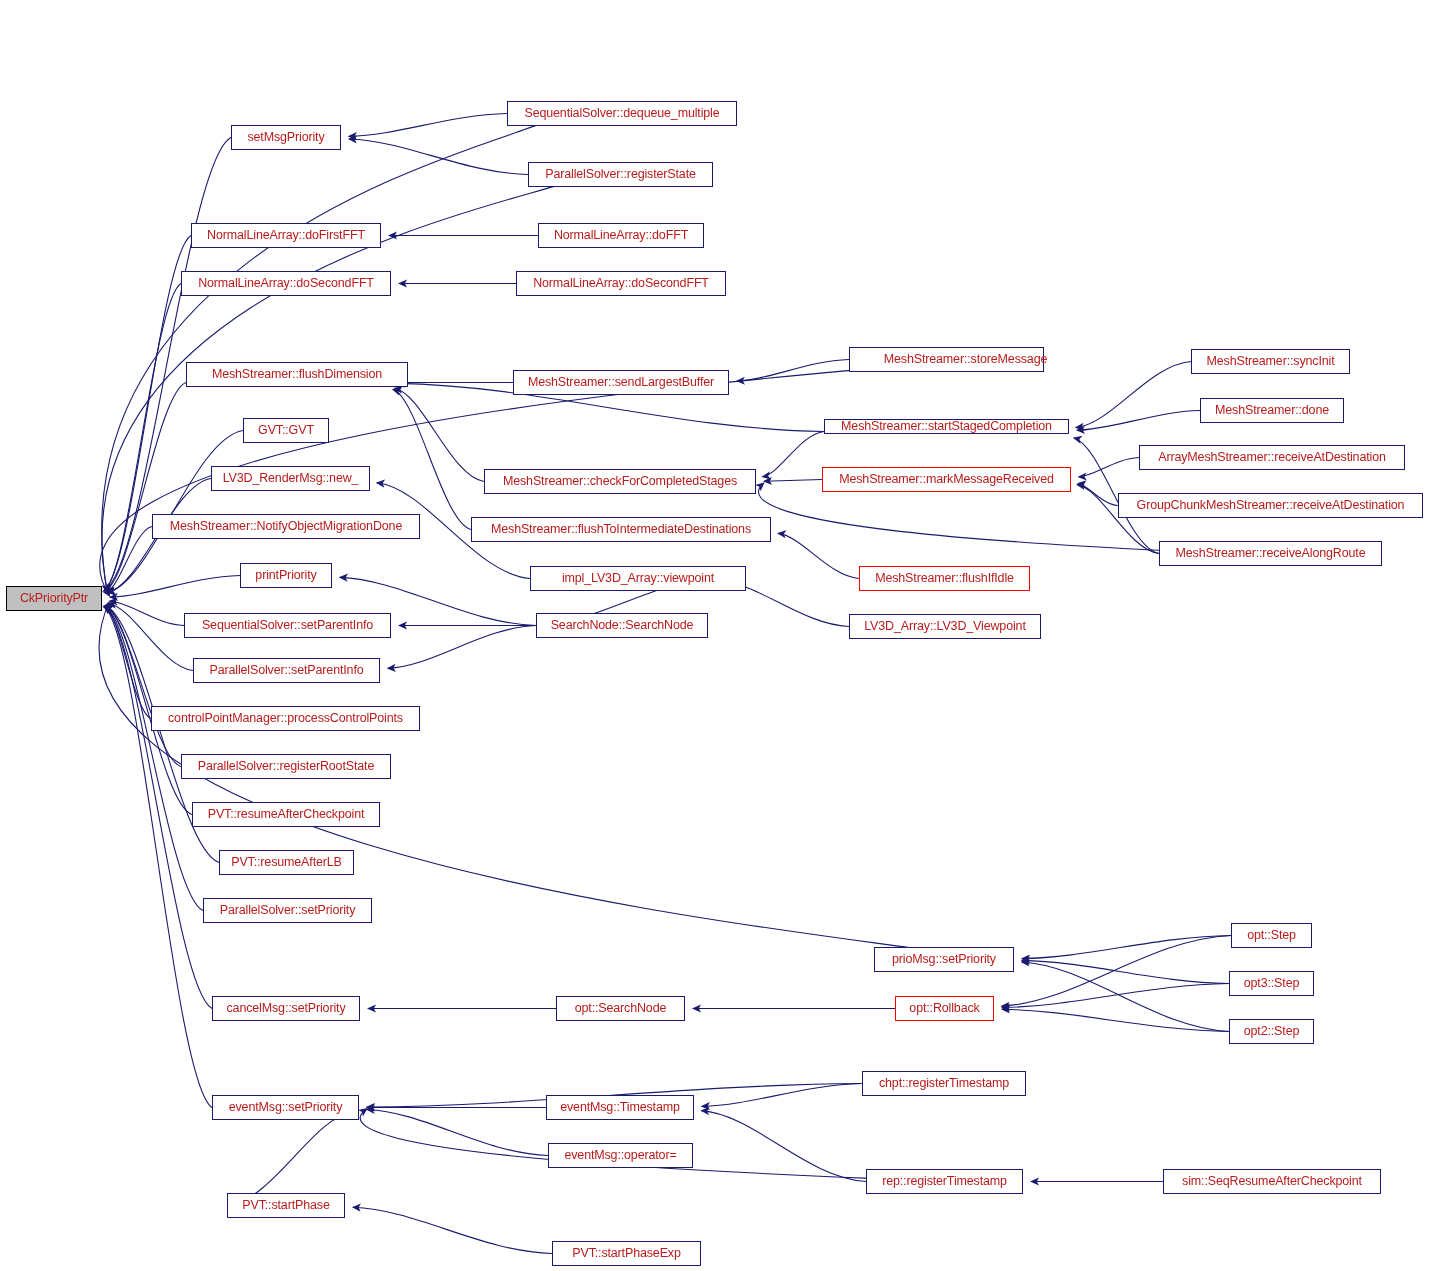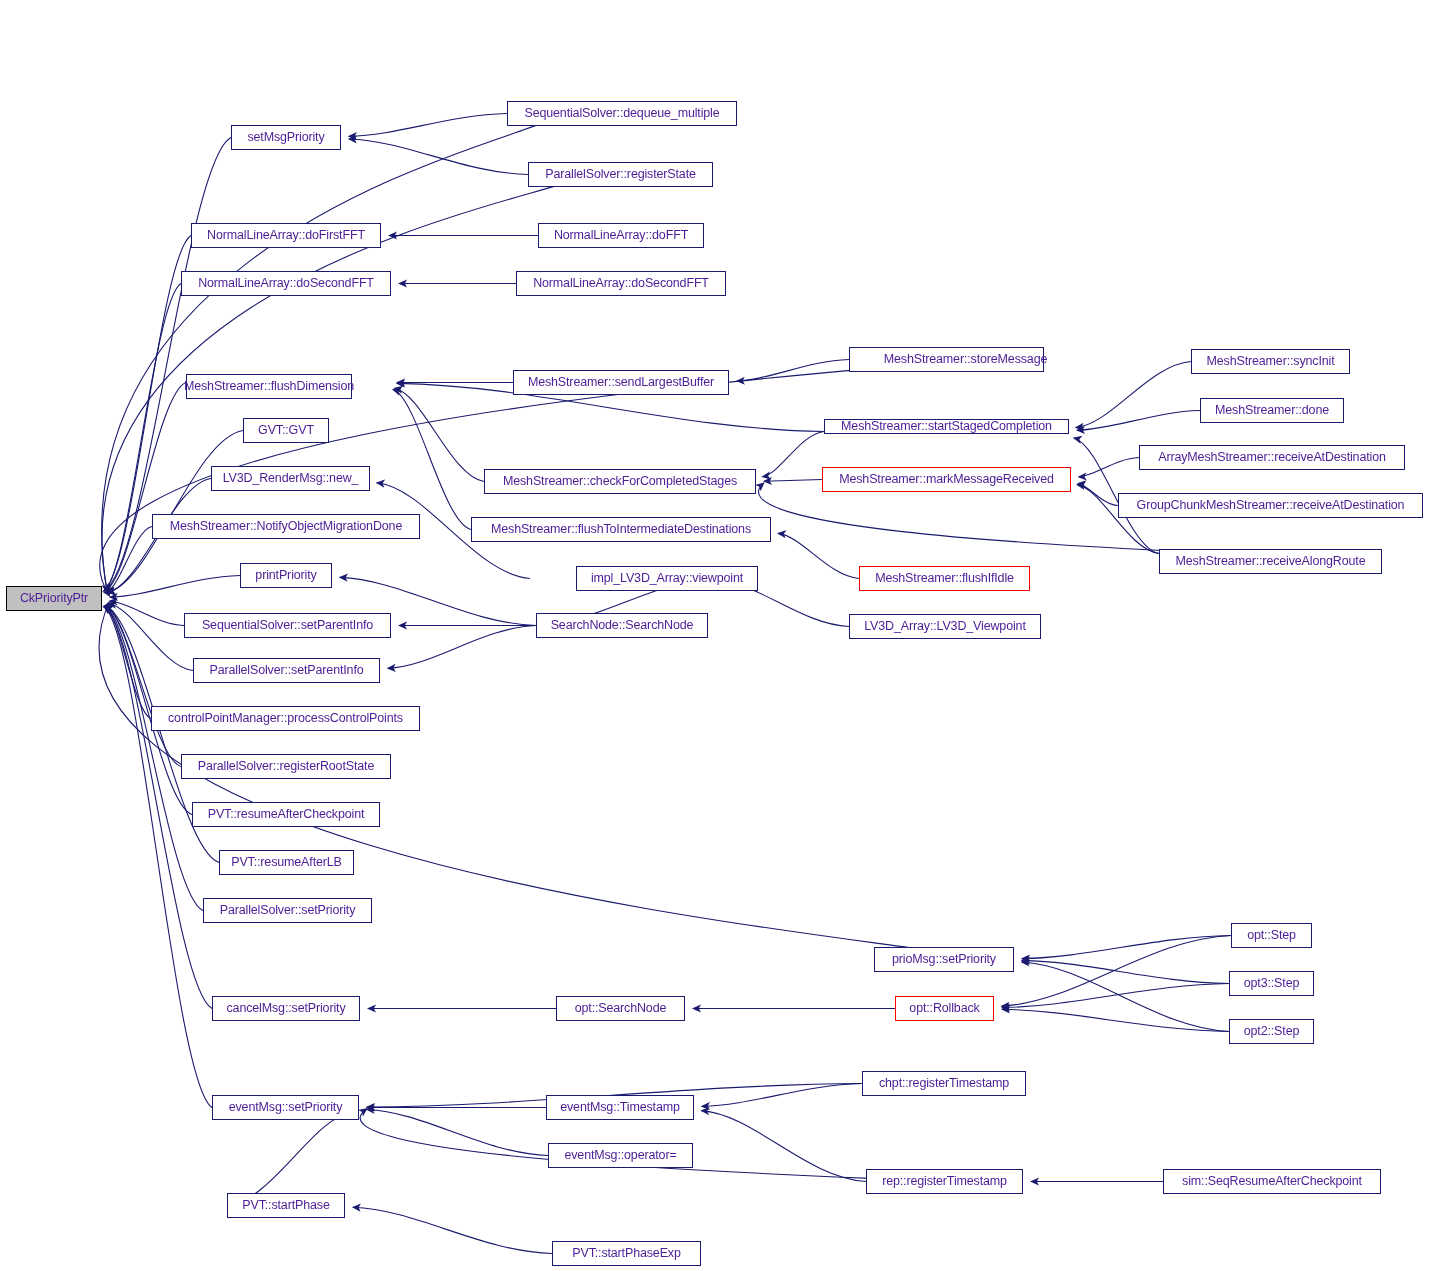--- a/index.html
+++ b/index.html
@@ -6,21 +6,21 @@
   html,body{margin:0;padding:0;background:#ffffff;}
   body{font-family:"Liberation Sans", sans-serif;}
   #graph-root{position:relative;width:1429px;height:1271px;background:#ffffff;overflow:hidden;}
   #edge-layer{position:absolute;left:0;top:0;width:1429px;height:1271px;pointer-events:none;}
   .node{
     position:absolute;
     box-sizing:border-box;
     display:flex;align-items:center;justify-content:center;
     border:1px solid #1a1a6e;
     background:#ffffff;
-    color:#4c1d95;
+    color:#b91c1c;
     font-size:12.5px;
     line-height:1;
     white-space:nowrap;
     letter-spacing:-0.15px;
     padding:0 6px;
   }
   .node.root{background:#c0c0c0;border-color:#000000;}
   .node.hl{border-color:#ff0000;border-width:1px;}
 </style>
 </head>
@@ -117,21 +117,21 @@
       </div>
       <div class="node" style="left: 538px; top: 223px; width: 166px; height: 25px;">
         <span>NormalLineArray::doFFT</span>
       </div>
       <div class="node" style="left: 181px; top: 271px; width: 210px; height: 25px;">
         <span>NormalLineArray::doSecondFFT</span>
       </div>
       <div class="node" style="left: 516px; top: 271px; width: 210px; height: 25px;">
         <span>NormalLineArray::doSecondFFT</span>
       </div>
-      <div class="node" style="left: 186px; top: 374px; width: 166px; height: 25px;">
+      <div class="node" style="left: 186px; top: 362px; width: 222px; height: 25px;">
         <span>MeshStreamer::flushDimension</span>
       </div>
       <div class="node" style="left: 513px; top: 370px; width: 216px; height: 25px;">
         <span>MeshStreamer::sendLargestBuffer</span>
       </div>
       <div class="node" style="left: 849px; top: 347px; width: 195px; height: 25px; padding-left: 44px;">
         <span>MeshStreamer::storeMessage</span>
       </div>
       <div class="node" style="left: 1191px; top: 349px; width: 159px; height: 25px;">
         <span>MeshStreamer::syncInit</span>
@@ -156,30 +156,30 @@
       </div>
       <div class="node" style="left: 1118px; top: 493px; width: 305px; height: 25px;">
         <span>GroupChunkMeshStreamer::receiveAtDestination</span>
       </div>
       <div class="node" style="left: 211px; top: 466px; width: 159px; height: 25px;">
         <span>LV3D_RenderMsg::new_</span>
       </div>
       <div class="node" style="left: 471px; top: 517px; width: 300px; height: 25px;">
         <span>MeshStreamer::flushToIntermediateDestinations</span>
       </div>
-      <div class="node" style="left: 1159px; top: 541px; width: 223px; height: 25px; margin-top: 8px;">
+      <div class="node" style="left: 1159px; top: 541px; width: 223px; height: 25px;">
         <span>MeshStreamer::receiveAlongRoute</span>
       </div>
       <div class="node" style="left: 152px; top: 514px; width: 268px; height: 25px;">
         <span>MeshStreamer::NotifyObjectMigrationDone</span>
       </div>
       <div class="node" style="left: 240px; top: 563px; width: 92px; height: 25px;">
         <span>printPriority</span>
       </div>
-      <div class="node" style="left: 530px; top: 566px; width: 182px; height: 25px; margin-left: 46px;">
+      <div class="node" style="left: 530px; top: 566px; width: 216px; height: 25px;">
         <span>impl_LV3D_Array::viewpoint</span>
       </div>
       <div class="node hl" style="left: 859px; top: 566px; width: 171px; height: 25px;">
         <span>MeshStreamer::flushIfIdle</span>
       </div>
       <div class="node" style="left: 184px; top: 613px; width: 207px; height: 25px;">
         <span>SequentialSolver::setParentInfo</span>
       </div>
       <div class="node" style="left: 536px; top: 613px; width: 172px; height: 25px;">
         <span>SearchNode::SearchNode</span>

